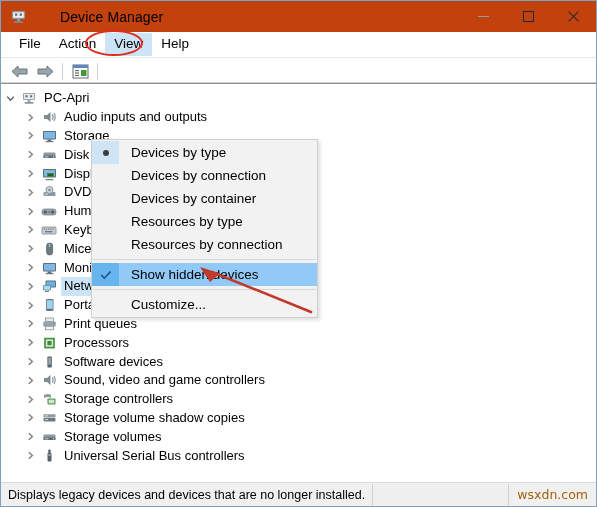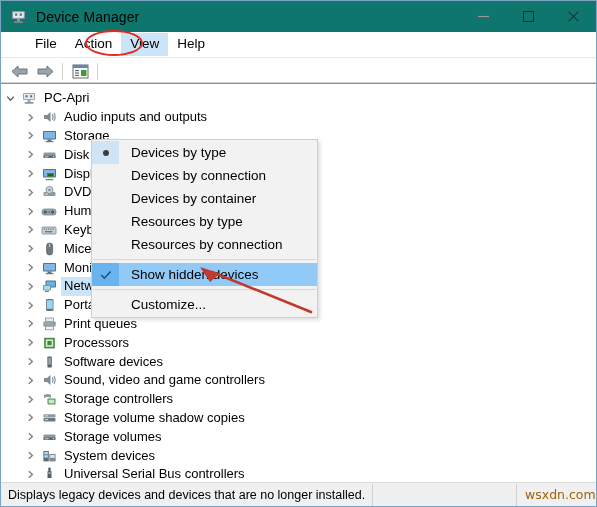--- a/index.html
+++ b/index.html
@@ -14,23 +14,24 @@
     width: 597px; height: 507px;
     background: #ffffff;
     border: 1px solid #7ba3c4;
     overflow: hidden;
   }
 
   
   #titlebar {
     position: relative;
     height: 31px;
-    background: #0f766e;
+    background: #c2410c;
     display: flex;
     align-items: center;
+    gap: 24px;
   }
   #title-icon {
     margin-left: 9px; width: 17px; height: 17px;
     position: relative;
   }
   #title-text {
     margin-left: 9px;
     font-size: 14px;
     color: #000000;
     letter-spacing: .1px;
@@ -49,21 +50,20 @@
 
   
   #menubar {
     height: 25px;
     background: #ffffff;
     display: flex;
     align-items: center;
     padding-left: 9px;
     position: relative;
     z-index: 30;
-    margin-left: 16px;
   }
   .menu-item {
     font-size: 13.5px;
     color: #000;
     padding: 3px 9px 4px 9px;
     line-height: 16px;
     white-space: nowrap;
   }
   .menu-item.open {
     background: #cce4f7;
@@ -194,21 +194,20 @@
   #statusbar {
     position: absolute;
     left: 0; right: 0; bottom: 0;
     height: 24px;
     background: #f0f0f0;
     border-top: 1px solid #dcdcdc;
     display: flex;
     align-items: center;
     font-size: 12.5px;
     color: #000;
-    gap: 8px;
   }
   #status-text {
     flex: 0 0 372px;
     padding-left: 7px;
     border-right: 1px solid #d0d0d0;
     line-height: 22px;
     height: 22px;
   }
   #status-mid {
     flex: 0 0 136px;
@@ -611,37 +610,20 @@
           <svg width="15" height="14" viewBox="0 0 15 14">
               <rect x="1.5" y="4.5" width="12" height="5.5" rx="1.2" fill="#8d99a1"></rect>
               <rect x="1.5" y="7.6" width="12" height="2.4" rx=".8" fill="#5f6c75"></rect>
               <circle cx="11.4" cy="8.8" r=".7" fill="#cfd8dd"></circle>
               <rect x="3" y="8.3" width="3.5" height="1" fill="#cfd8dd"></rect>
             </svg>
         </span>
         <span class="row-label">Storage volumes</span>
       </div>
 
-      <div class="tree-row level1">
-        <span class="tw">
-            <svg width="9" height="9" viewBox="0 0 9 9">
-              <path d="M2.8 1.2 L6.4 4.5 L2.8 7.8" fill="none" stroke="#7c7c7c" stroke-width="1.3"></path>
-            </svg>
-          </span>
-        <span class="row-icon">
-          <svg width="15" height="14" viewBox="0 0 15 14">
-              <rect x="1.4" y="2" width="5.4" height="10.4" fill="#5e6d78"></rect>
-              <rect x="2.3" y="3" width="3.6" height="2.4" fill="#a9ddf7"></rect>
-              <rect x="2.3" y="6.2" width="3.6" height="2.4" fill="#a9ddf7"></rect>
-              <rect x="7.3" y="5" width="6.3" height="7.4" fill="#7c8a93"></rect>
-              <rect x="8.2" y="6" width="4.5" height="3" fill="#cfe3ee"></rect>
-            </svg>
-        </span>
-        <span class="row-label">System devices</span>
-      </div>
 
       <div class="tree-row level1">
         <span class="tw">
             <svg width="9" height="9" viewBox="0 0 9 9">
               <path d="M2.8 1.2 L6.4 4.5 L2.8 7.8" fill="none" stroke="#7c7c7c" stroke-width="1.3"></path>
             </svg>
           </span>
         <span class="row-icon">
           <svg width="15" height="14" viewBox="0 0 15 14">
               <rect x="5.5" y="4" width="4" height="8.4" rx=".8" fill="#55616a"></rect>

